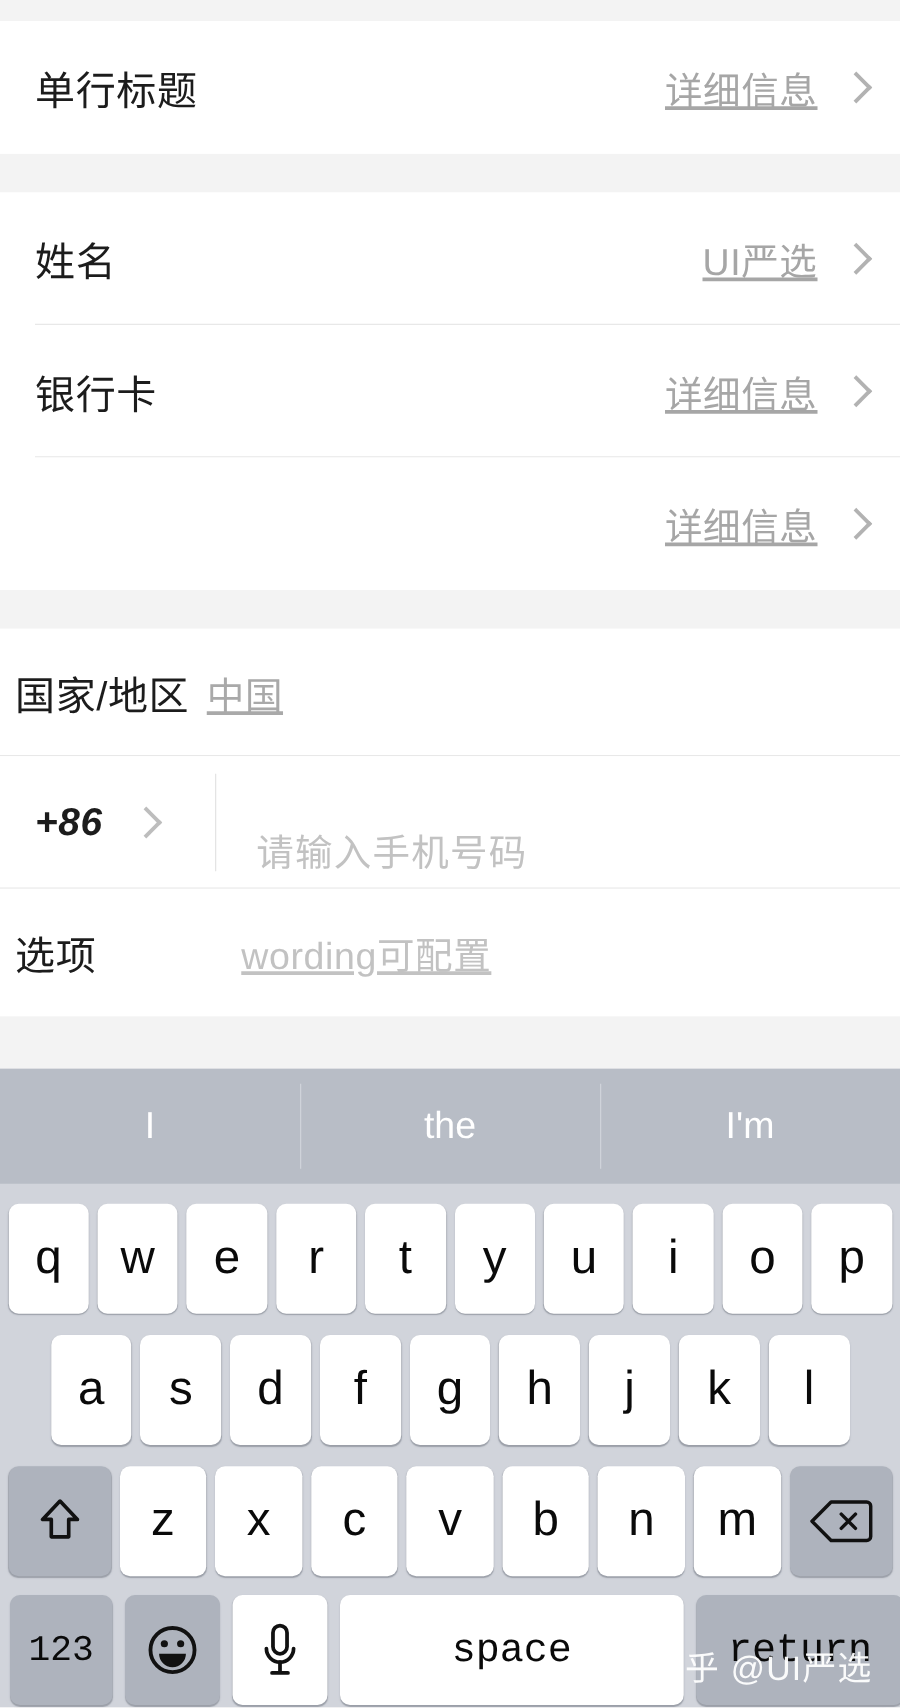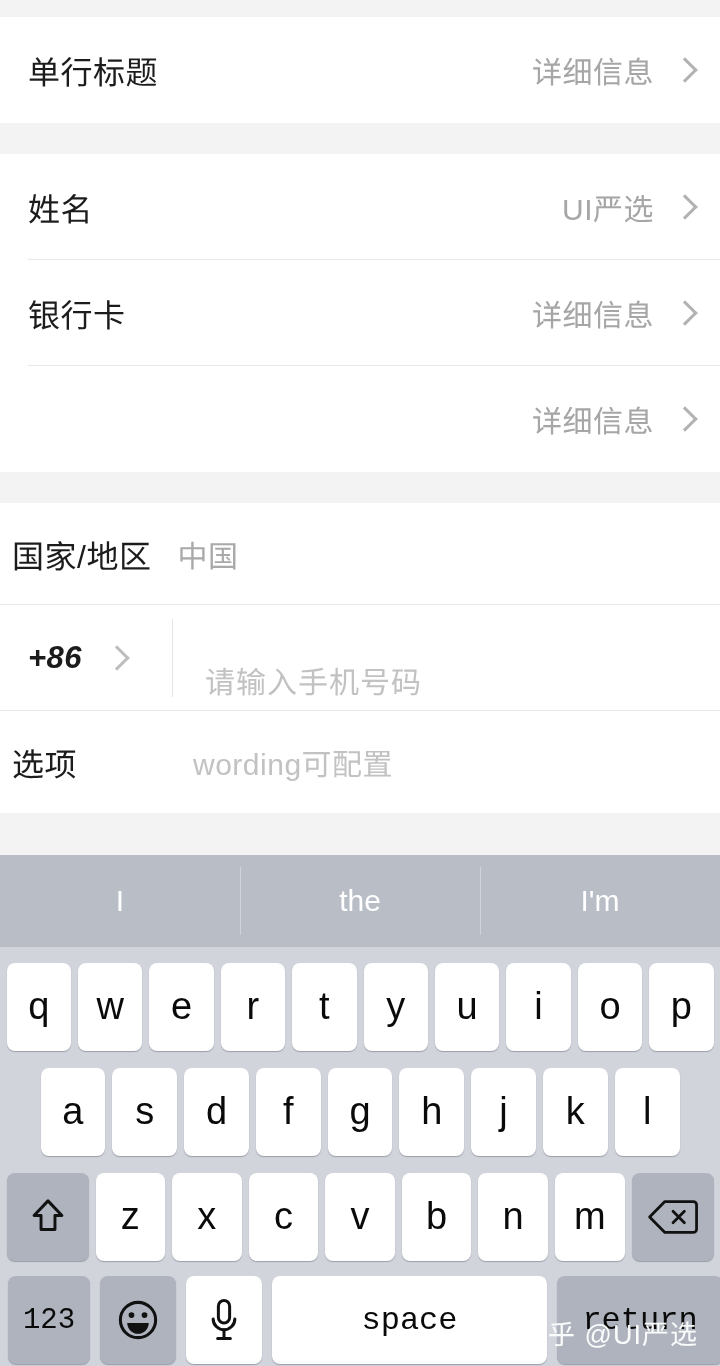--- a/index.html
+++ b/index.html
@@ -61,20 +61,21 @@
     white-space: nowrap;
   }
 
   .row-spacer { flex: 1 1 auto; }
 
   .row-value {
     font-size: 30px;
     color: #a6a6a6;
     white-space: nowrap;
     letter-spacing: 0.5px;
+    text-decoration: underline;
   }
 
   .chev {
     width: 26px; height: 26px;
     margin-left: 18px;
     display: inline-block;
     position: relative;
     flex: 0 0 auto;
   }
   .chev::before {
@@ -82,21 +83,21 @@
     position: absolute;
     left: 4px; top: 4px;
     width: 15px; height: 15px;
     border-top: 3px solid #b2b2b2;
     border-right: 3px solid #b2b2b2;
     transform: rotate(45deg);
   }
 
   
   .row.inline .row-value {
-    margin-left: 26px;
+    margin-left: 14px;
     color: #a9a9a9;
   }
 
   
   .phone-row {
     position: relative;
     height: 106px;
     display: flex;
     align-items: stretch;
     background: #ffffff;

